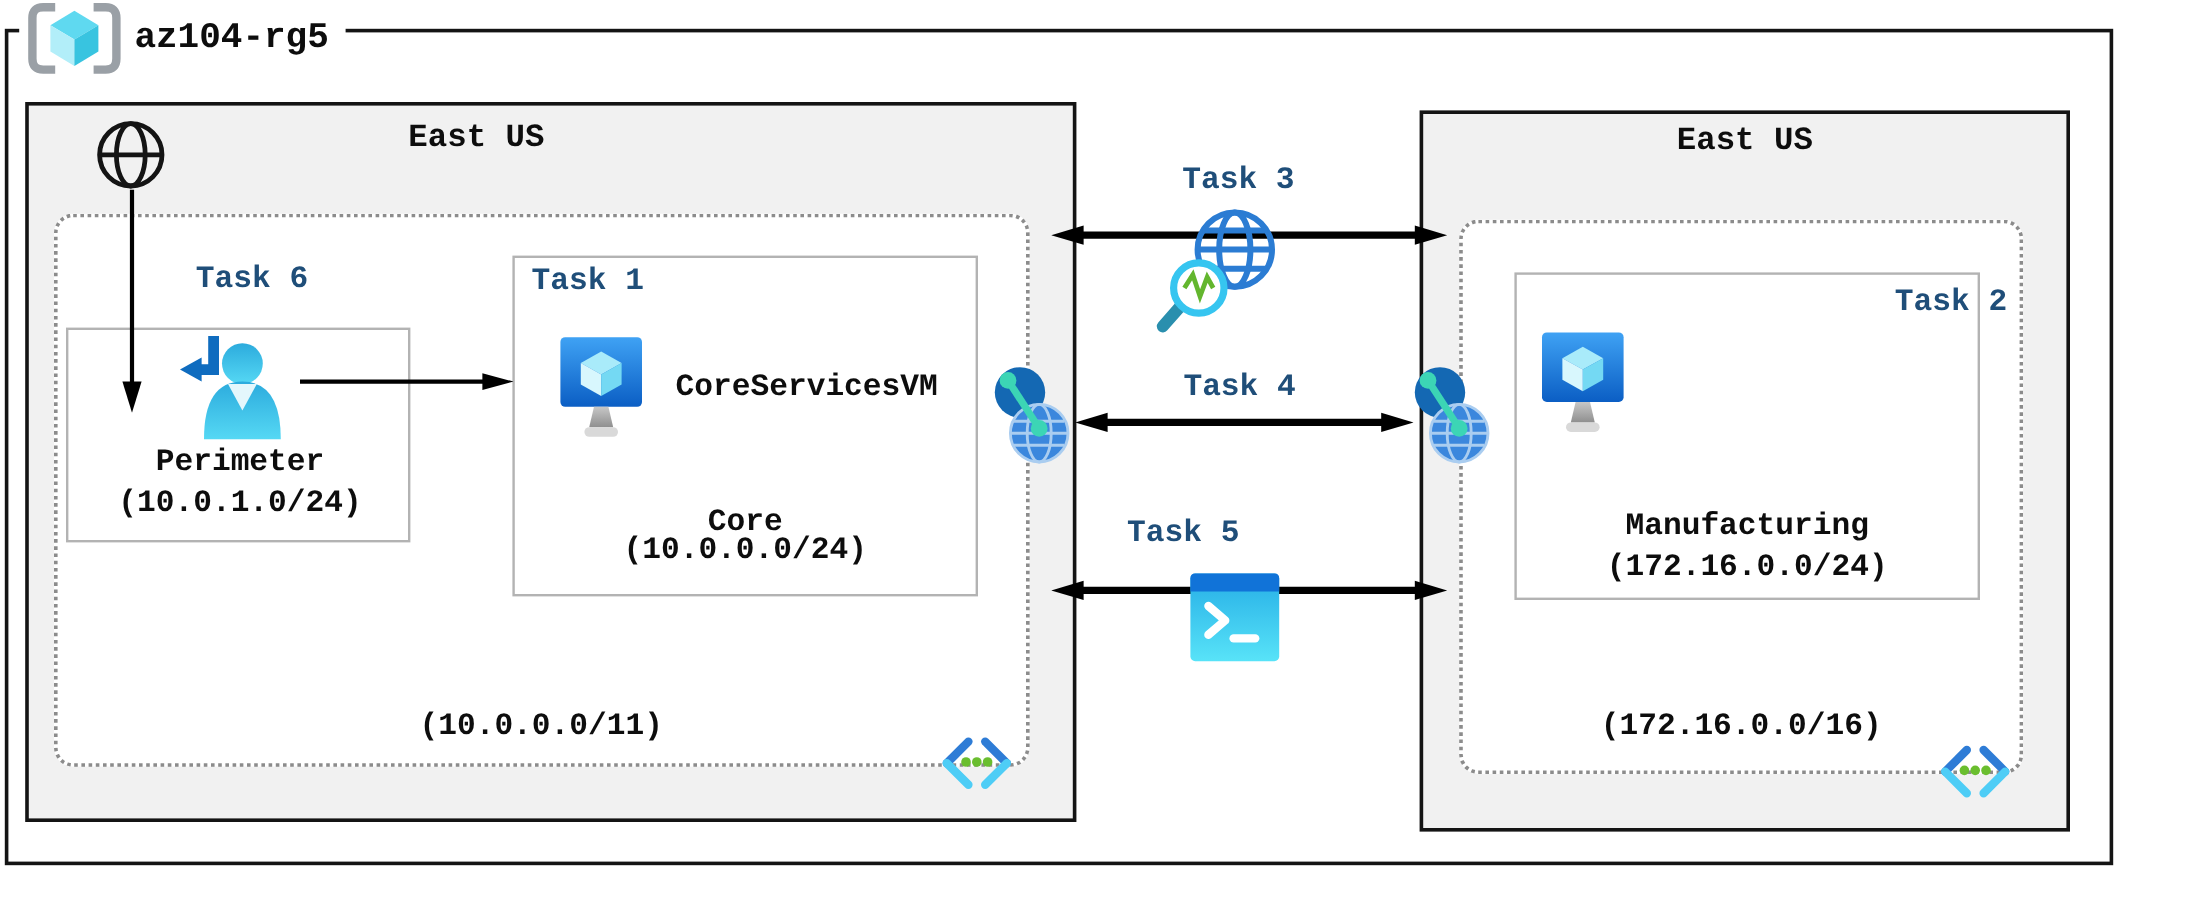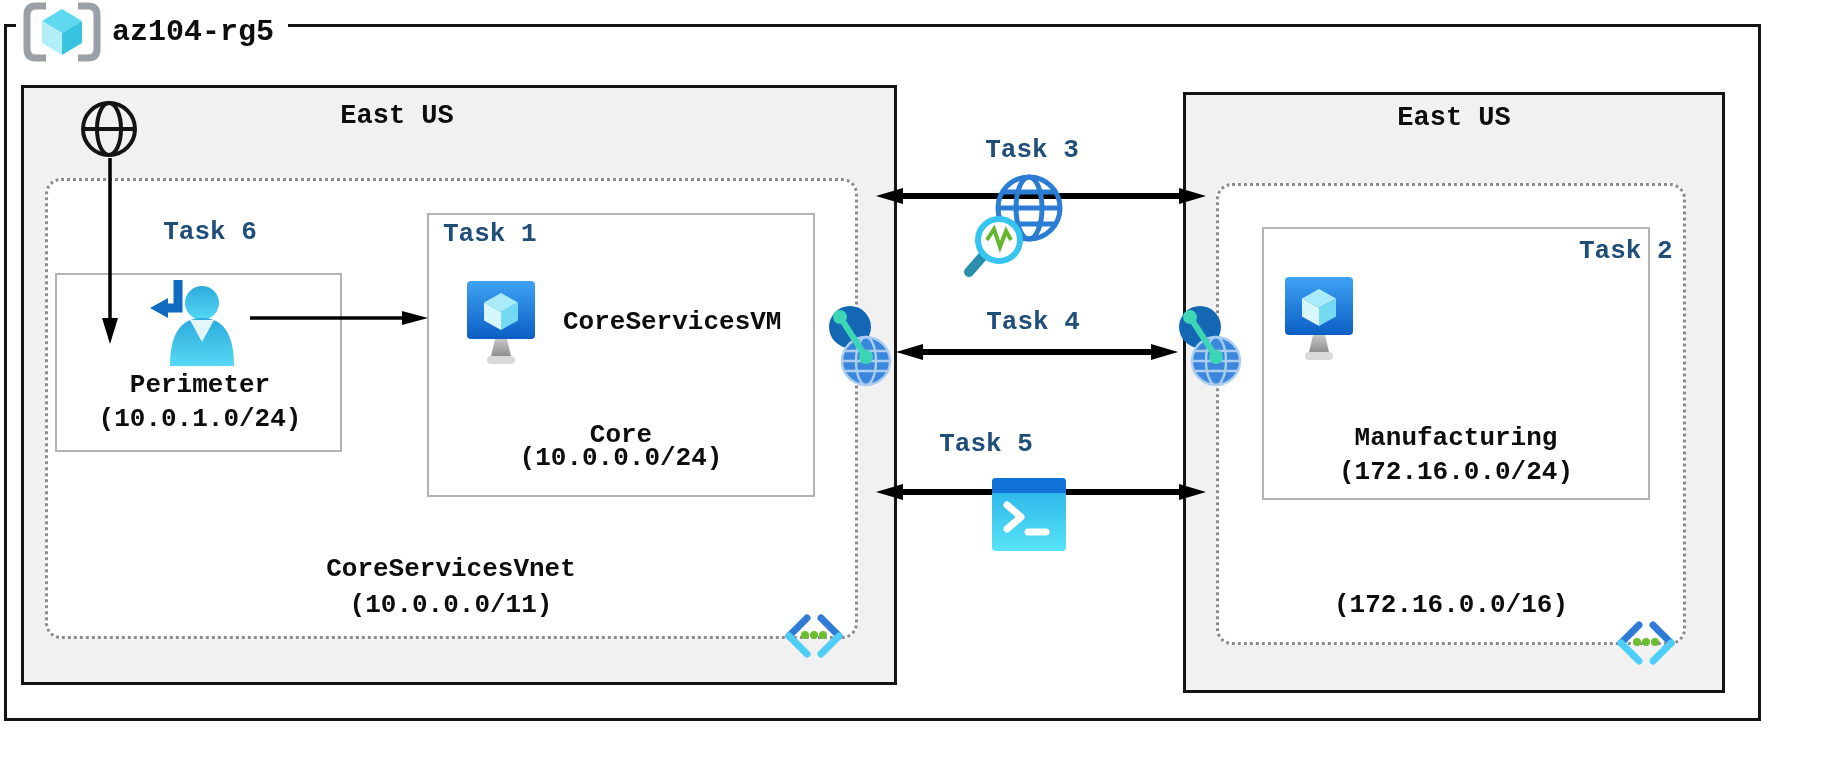--- a/index.html
+++ b/index.html
@@ -97,21 +97,20 @@
     <polygon points="18,22.5 35,32 35,50 18,40.5" fill="#d8f7fd"></polygon>
     <polygon points="52,22.5 35,32 35,50 52,40.5" fill="#74d9f3"></polygon>
     <polygon points="29,59 41,59 45,76 25,76" fill="url(#stg)"></polygon>
     <rect x="21" y="76" width="28" height="8" rx="4" fill="#d9d9d9"></rect>
   </svg>
   <div class="txt z5" style="left:563px;top:309px;">CoreServicesVM</div>
 
   <div class="txt ctr z5" style="left:621px;top:422px;">Core</div>
   <div class="txt ctr z5" style="left:621px;top:445px;">(10.0.0.0/24)</div>
 
-  <div class="txt ctr z5" style="left:451px;top:556px;">CoreServicesVnet</div>
   <div class="txt ctr z5" style="left:451px;top:592px;">(10.0.0.0/11)</div>
 
   <svg class="abs z5" style="left:783px;top:613px;" width="62" height="46" viewBox="0 0 62 46">
     <line x1="24" y1="5" x2="6" y2="23" stroke="#2e7cd6" stroke-width="7" stroke-linecap="round"></line>
     <line x1="6" y1="23" x2="24" y2="41" stroke="#4ecdf6" stroke-width="7" stroke-linecap="round"></line>
     <line x1="38" y1="5" x2="56" y2="23" stroke="#2e7cd6" stroke-width="7" stroke-linecap="round"></line>
     <line x1="56" y1="23" x2="38" y2="41" stroke="#4ecdf6" stroke-width="7" stroke-linecap="round"></line>
     <circle cx="22" cy="22" r="4" fill="#6abe2f"></circle>
       <circle cx="31" cy="22" r="4" fill="#6abe2f"></circle>
       <circle cx="40" cy="22" r="4" fill="#6abe2f"></circle>

